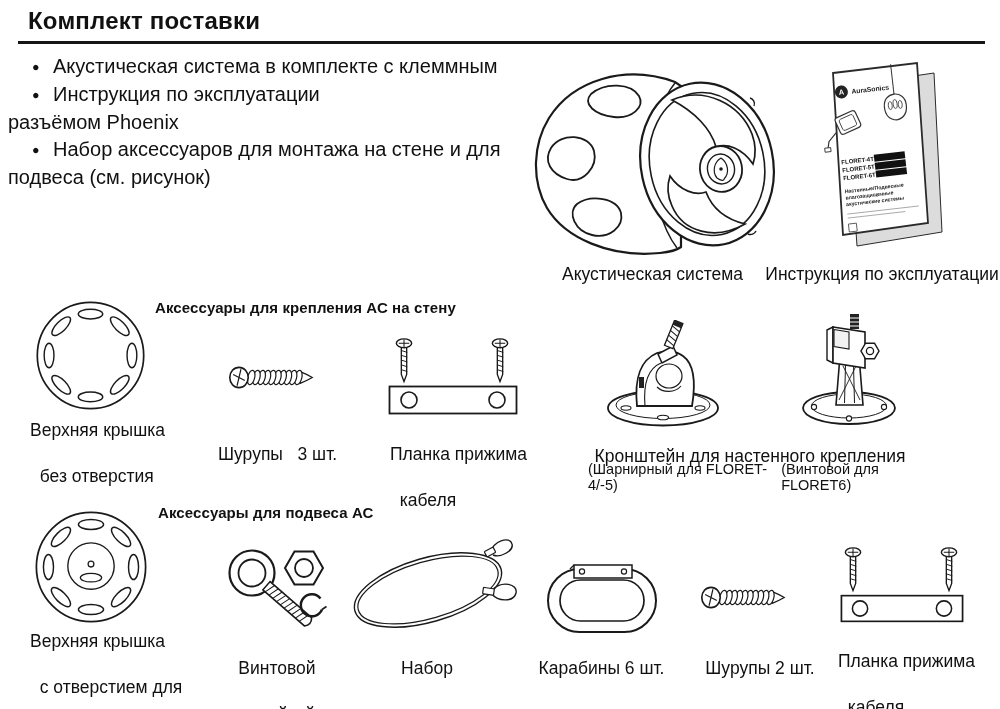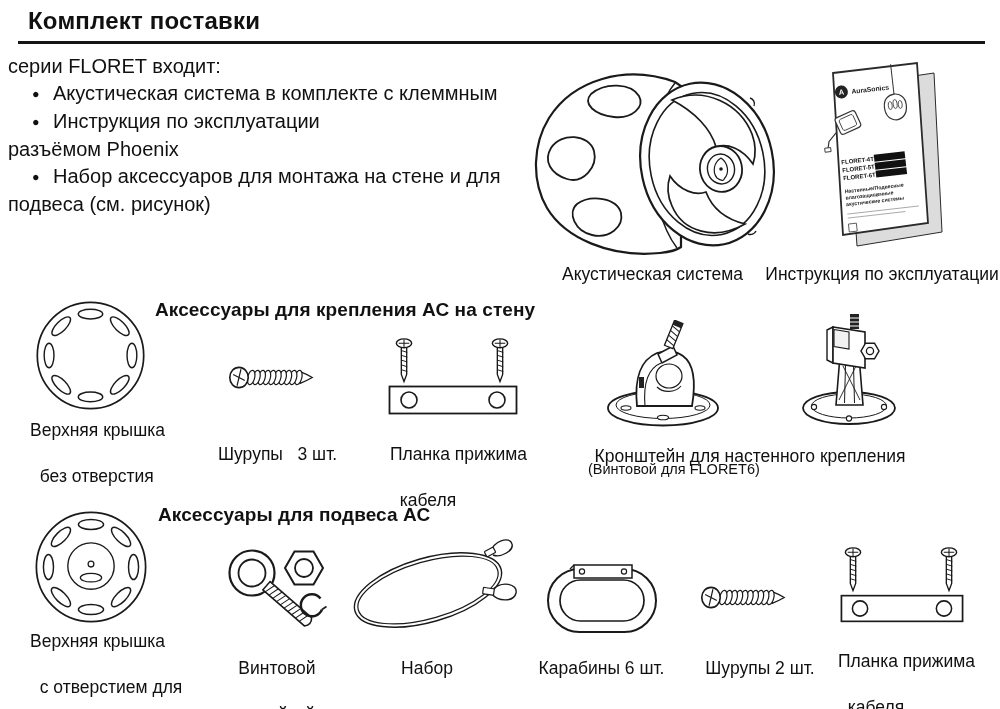--- a/index.html
+++ b/index.html
@@ -6,21 +6,21 @@
   body{width:1000px;height:709px;background:#ffffff;position:relative;overflow:hidden;
        font-family:"Liberation Sans","DejaVu Sans",sans-serif;color:#111;}
   .abs{position:absolute;}
   .page-title{left:28px;top:7px;font-size:24px;font-weight:700;letter-spacing:.2px;}
   .title-rule{left:18px;top:41px;width:967px;height:2.5px;background:#151515;}
   .intro{left:8px;top:53px;width:515px;font-size:20px;line-height:27px;}
   .iline{white-space:pre-wrap;}
   .ind{padding-left:22px;}
   .bl{padding-left:24px;}
   .bullet{display:inline-block;width:21px;font-size:12.5px;vertical-align:2px;}
-  .sec-head{font-size:19px;font-weight:700;letter-spacing:.1px;}
+  .sec-head{font-size:15px;font-weight:700;letter-spacing:.1px;}
   .cap{font-size:17.5px;line-height:23px;white-space:pre-wrap;}
   .cap.center{text-align:center;margin-top:7px;}
   .cap-sub{font-size:14.5px;white-space:pre-wrap;}
   svg.fig{position:absolute;display:block;}
 </style>
 </head>
 <body>
 
 <svg width="0" height="0" style="position:absolute" aria-hidden="true">
   <defs>
@@ -67,21 +67,20 @@
       <circle cx="21" cy="15" r="8" fill="#fff" stroke="#1a1a1a" stroke-width="1.6"></circle>
       <circle cx="109" cy="15" r="8" fill="#fff" stroke="#1a1a1a" stroke-width="1.6"></circle>
     </symbol>
   </defs>
 </svg>
 
 <div class="abs page-title">Комплект поставки</div>
 <div class="abs title-rule"></div>
 
 <div class="abs intro">
-  <div class="iline"><span>серии FLORET входит:</span></div>
   <div class="iline bl"><span class="bullet">●</span><span>Акустическая система в комплекте с клеммным</span></div>
   <div class="iline bl"><span class="bullet">●</span><span>Инструкция по эксплуатации</span></div>
   <div class="iline"><span>разъёмом Phoenix</span></div>
   <div class="iline bl"><span class="bullet">●</span><span>Набор аксессуаров для монтажа на стене и для</span></div>
   <div class="iline"><span>подвеса (см. рисунок)</span></div>
 </div>
 
 <svg class="fig" style="left:525px;top:56px;width:265px;height:200px" viewBox="0 0 265 200">
   <g fill="#fff" stroke="#1a1a1a">
     <path d="M150 26 C100 8 48 24 24 62 C8 88 6 124 22 152 C40 182 85 202 135 197 C145 196 152 194 156 191 L156 30 Z" stroke-width="2.2"></path>
@@ -202,20 +201,21 @@
     <path d="M40 17 L72 22 L72 58 L40 53 Z" stroke-width="1.6"></path>
     <path d="M41 19.5 L56 22 L56 39 L41 36.5 Z" stroke-width="1.1" fill="#f2f2f2"></path>
     <polygon points="86,41 81.5,33.2 72.5,33.2 68,41 72.5,48.8 81.5,48.8" stroke-width="1.5"></polygon>
     <circle cx="77" cy="41" r="3.6" stroke-width="1.3"></circle>
     <rect x="57" y="4" width="9" height="15" fill="#222" stroke="none"></rect>
     <path d="M57 8 L66 8 M57 12 L66 12 M57 16 L66 16" stroke="#fff" stroke-width="1" fill="none"></path>
   </g>
 </svg>
 <div class="abs cap center" style="left:540px;top:438px;width:420px">Кронштейн для настенного крепления</div>
 <div class="abs" style="left:588px;top:461px;width:352px;display:flex;justify-content:space-between">
+  <span class="cap-sub">(Шарнирный для FLORET-4/-5)</span>
   <span class="cap-sub">(Винтовой для FLORET6)</span>
 </div>
 
 <div class="abs sec-head" style="left:158px;top:504px">Аксессуары для подвеса АС</div>
 
 <svg class="fig" style="left:33px;top:509px;width:116px;height:116px" viewBox="0 0 120 120">
   <use href="#sym-cover"></use>
   <circle cx="60" cy="59" r="24" fill="#fff" stroke="#1a1a1a" stroke-width="1.4"></circle>
   <circle cx="60" cy="57" r="3" fill="#fff" stroke="#1a1a1a" stroke-width="1.3"></circle>
   <ellipse cx="60" cy="71" rx="11" ry="4.5" fill="#fff" stroke="#1a1a1a" stroke-width="1.3"></ellipse>

